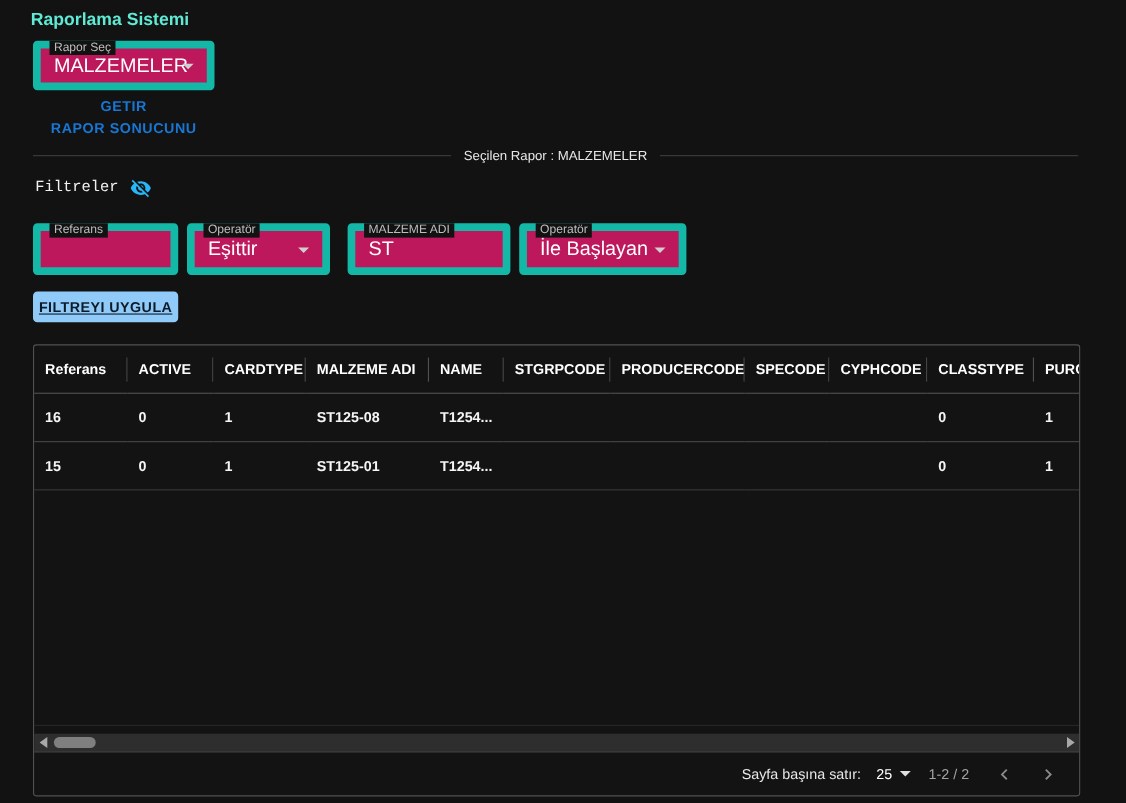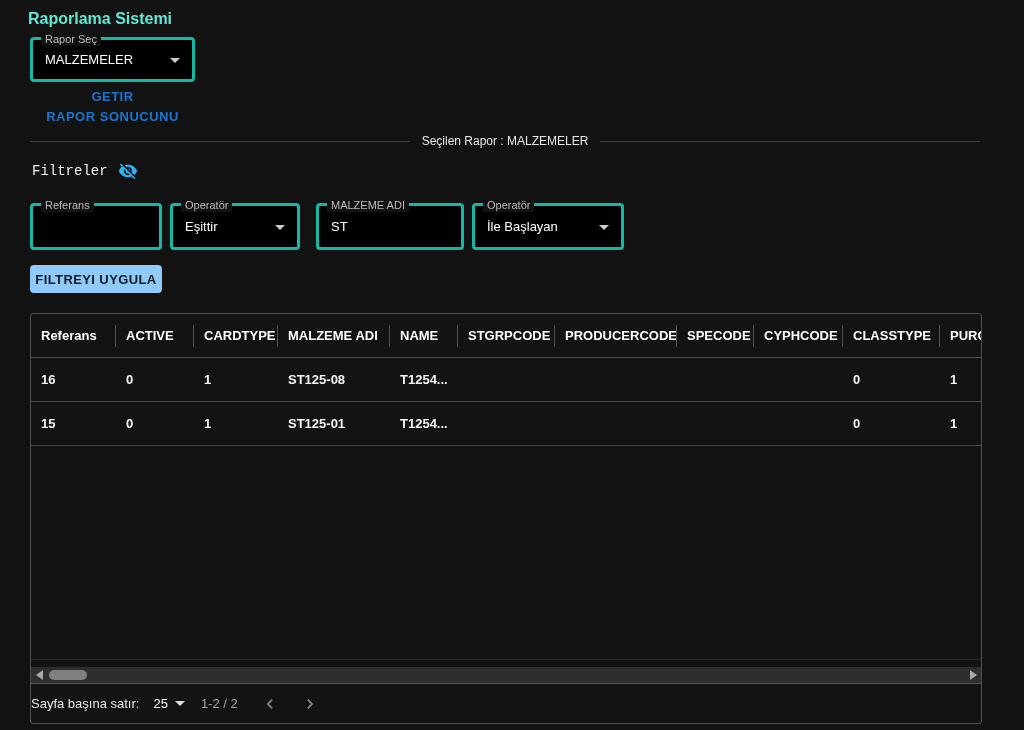--- a/index.html
+++ b/index.html
@@ -11,28 +11,28 @@
     position:relative;
     overflow:hidden;
   }
   .abs { position:absolute; }
 
   
   .page-title { left:28px; top:10px; font-size:16px; font-weight:bold; color:#5eead4; }
 
   
   .ofield {
-    border:3px solid #14b8a6; border-radius:4px; background:#000000;
+    border:7px solid #14b8a6; border-radius:4px; background:#be185d;
     display:flex; align-items:center; position:absolute; cursor:pointer;
   }
   .ofield .flabel {
     position:absolute; top:-7px; left:8px; font-size:11px; color:#bdbdbd;
     background:#121212; padding:0 4px; line-height:13px; white-space:nowrap;
   }
-  .ofield .fvalue { font-size:13px; color:#fff; padding-left:12px; white-space:nowrap; }
+  .ofield .fvalue { font-size:18px; color:#fff; padding-left:12px; white-space:nowrap; }
   .caret {
     width:0; height:0; border-left:5px solid transparent; border-right:5px solid transparent;
     border-top:5px solid #cfcfcf; position:absolute; right:12px; top:50%; margin-top:-2px;
   }
 
   
   .fetch-btn {
     left:30px; top:87px; width:165px; text-align:center; color:#1976d2;
     font-size:13px; font-weight:bold; letter-spacing:.5px; line-height:20px; cursor:pointer;
   }
@@ -45,21 +45,21 @@
   
   .filters-head { left:32px; top:160px; display:flex; align-items:center; gap:9px; }
   .filters-head .ftitle { font-size:14px; color:#f0f0f0;font-family:Liberation Mono, monospace; }
   .eye-btn { width:22px; height:22px; display:flex; align-items:center; justify-content:center; cursor:pointer; }
 
   
   .apply-btn {
     left:30px; top:265px; width:132px; height:28px; background:#90caf9; color:#0c1b2a;
     border:none; border-radius:4px; font-size:13px; font-weight:bold; letter-spacing:.4px;
     font-family:"Liberation Sans", sans-serif; cursor:pointer;
-    display:flex; align-items:center; justify-content:center;
+    display:flex; align-items:center; justify-content:center;text-decoration:underline;
   }
 
   
   .grid {
     left:30px; top:313px; width:952px; height:411px;
     border:1px solid #515151; border-radius:3px;
     display:flex; flex-direction:column; overflow:hidden; background:#131313;
   }
   .grid-scroll { overflow:hidden; width:100%; }
   table { border-collapse:collapse; table-layout:fixed; width:1012px; }
@@ -77,21 +77,21 @@
   .hs-track { position:relative; height:16px; background:#2e2e2e; width:100%; cursor:pointer; }
   .hs-thumb { position:absolute; left:18px; top:3px; width:38px; height:10px; border-radius:5px; background:#7f7f7f; cursor:grab; }
   .hs-btn { position:absolute; top:3px; width:12px; height:10px; display:flex; align-items:center; justify-content:center; cursor:pointer; }
   .hs-btn.left { left:2px; } .hs-btn.right { right:2px; }
   .tri-left { width:0;height:0;border-top:5px solid transparent;border-bottom:5px solid transparent;border-right:7px solid #a8a8a8; }
   .tri-right { width:0;height:0;border-top:5px solid transparent;border-bottom:5px solid transparent;border-left:7px solid #a8a8a8; }
 
   
   .gfooter {
     height:40px; border-top:1px solid #515151; display:flex; align-items:center;
-    padding-right:16px; flex-shrink:0;
+    justify-content:flex-end; padding-right:16px; flex-shrink:0;
   }
   .gfooter .rpp-label { font-size:13px; color:#e8e8e8; }
   .rpp-select { display:flex; align-items:center; gap:7px; margin-left:14px; cursor:pointer; }
   .rpp-select .rpp-val { font-size:13px; color:#fff; }
   .rpp-caret { width:0;height:0;border-left:5px solid transparent;border-right:5px solid transparent;border-top:5px solid #e0e0e0; }
   .range { font-size:13px; color:#a3a3a3; margin-left:16px; }
   .nav-btns { display:flex; align-items:center; gap:16px; margin-left:20px; }
   .nav-btn { width:24px; height:24px; display:flex; align-items:center; justify-content:center; cursor:default; }
 </style>
 </head>

